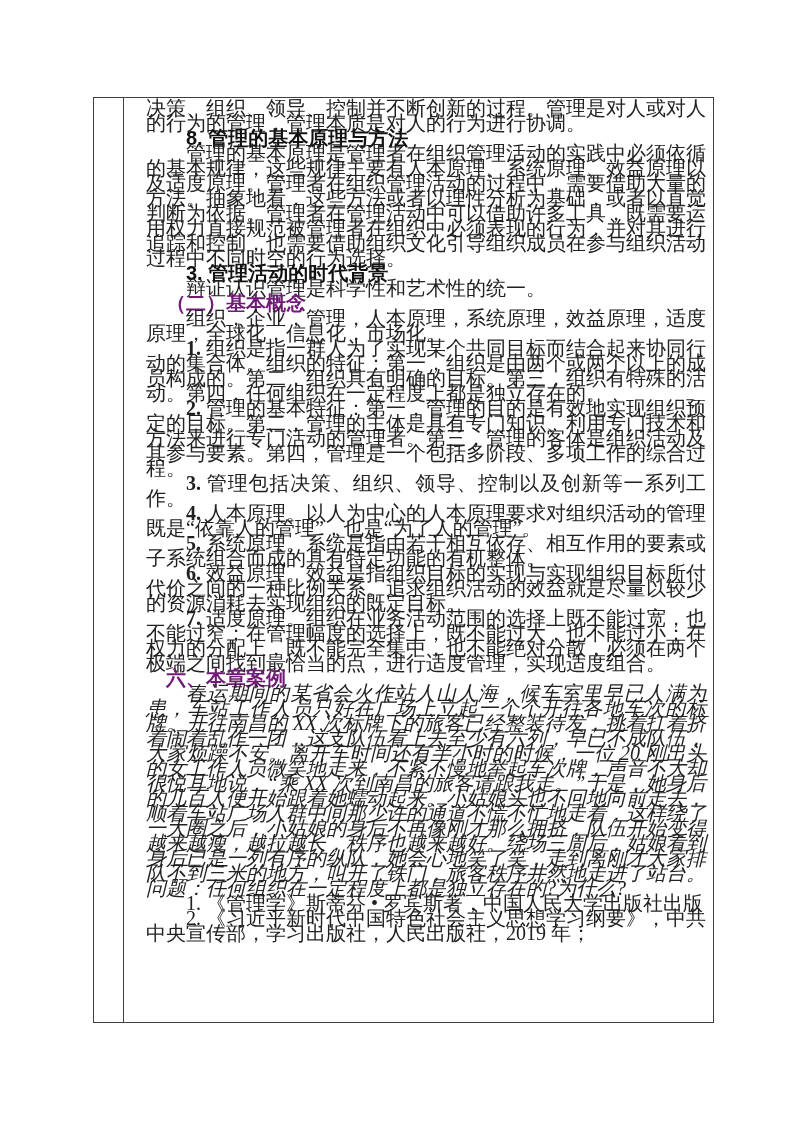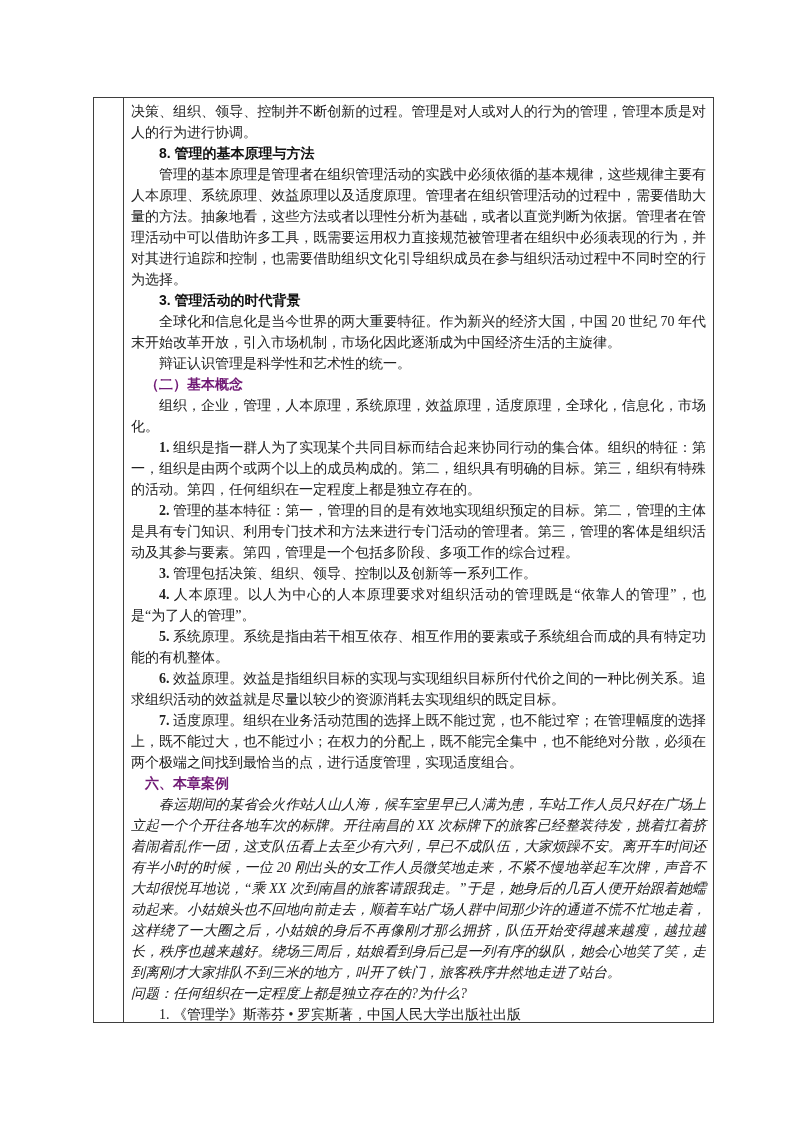--- a/index.html
+++ b/index.html
@@ -22,24 +22,25 @@
     background:#ffffff;
   }
   .col-left{
     width:29px;
     border-right:1px solid #3f3f3f;
     flex:0 0 29px;
   }
   .col-content{
     flex:1;
     padding:3px 7px 0 7px;
-    font-size:14px;
-    line-height:21px;
+    font-size:20px;
+    line-height:15px;
     text-align:justify;
     overflow:hidden;
+    margin-left:15px;
   }
   .col-content p{margin:0;padding:0;}
   .cont{text-indent:0;}
   .body{text-indent:2em;}
   .hb{
     font-weight:700;
     text-indent:2em;
     font-family:"Liberation Sans","DejaVu Sans",sans-serif;
     color:#111111;
   }
@@ -62,21 +63,20 @@
   <div class="doc-table">
     <div class="col-left"></div>
     <div class="col-content">
 
       <p class="cont">决策、组织、领导、控制并不断创新的过程。管理是对人或对人的行为的管理，管理本质是对人的行为进行协调。</p>
 
       <p class="hb">8. 管理的基本原理与方法</p>
       <p class="body">管理的基本原理是管理者在组织管理活动的实践中必须依循的基本规律，这些规律主要有人本原理、系统原理、效益原理以及适度原理。管理者在组织管理活动的过程中，需要借助大量的方法。抽象地看，这些方法或者以理性分析为基础，或者以直觉判断为依据。管理者在管理活动中可以借助许多工具，既需要运用权力直接规范被管理者在组织中必须表现的行为，并对其进行追踪和控制，也需要借助组织文化引导组织成员在参与组织活动过程中不同时空的行为选择。</p>
 
       <p class="hb">3. 管理活动的时代背景</p>
-      <p class="body">全球化和信息化是当今世界的两大重要特征。作为新兴的经济大国，中国 20 世纪 70 年代末开始改革开放，引入市场机制，市场化因此逐渐成为中国经济生活的主旋律。</p>
 
       <p class="body">辩证认识管理是科学性和艺术性的统一。</p>
 
       <p class="hblue">（二）基本概念</p>
       <p class="body">组织，企业，管理，人本原理，系统原理，效益原理，适度原理，全球化，信息化，市场化。</p>
 
 
       <p class="body"><b class="item-num">1. </b><span>组织是指一群人为了实现某个共同目标而结合起来协同行动的集合体。组织的特征：第一，组织是由两个或两个以上的成员构成的。第二，组织具有明确的目标。第三，组织有特殊的活动。第四，任何组织在一定程度上都是独立存在的。</span></p>
       <p class="body"><b class="item-num">2. </b><span>管理的基本特征：第一，管理的目的是有效地实现组织预定的目标。第二，管理的主体是具有专门知识、利用专门技术和方法来进行专门活动的管理者。第三，管理的客体是组织活动及其参与要素。第四，管理是一个包括多阶段、多项工作的综合过程。</span></p>
       <p class="body"><b class="item-num">3. </b><span>管理包括决策、组织、领导、控制以及创新等一系列工作。</span></p>

